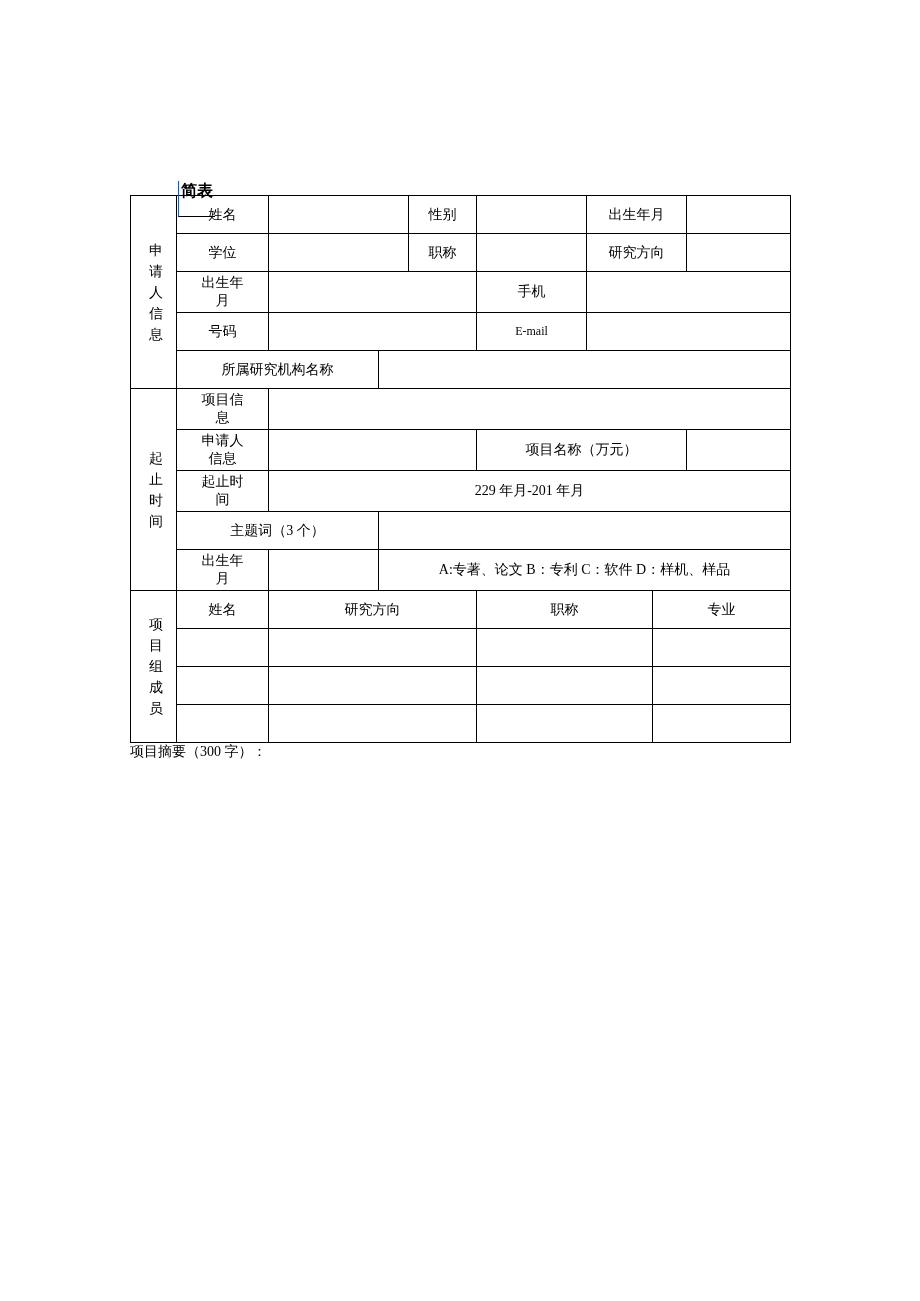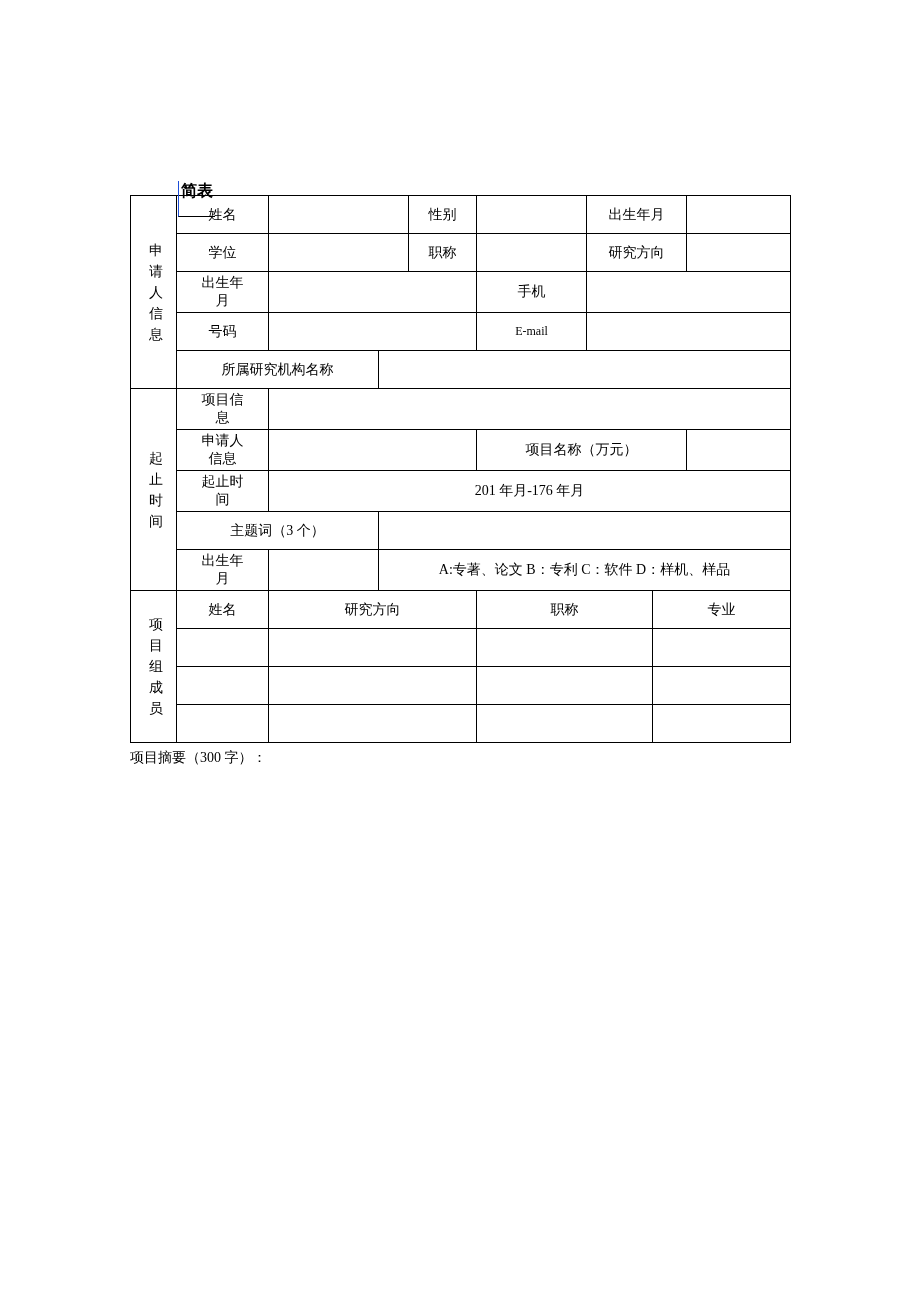--- a/index.html
+++ b/index.html
@@ -47,21 +47,20 @@
       word-break: break-all;
       margin-left: 28px;
     }
     .no-vertical {
       writing-mode: initial;
       text-orientation: initial;
       letter-spacing: normal;
       line-height: 1.5;
     }
     .footer-text {
-      margin-top: 6px;
       font-size: 14px;
       text-align: left;
     }
     .small-text {
       font-size: 12px;
     }
   </style>
 </head>
 <body>
 
@@ -129,21 +128,21 @@
       <td colspan="10"></td>
     </tr>
     <tr>
       <td>申请人信息</td>
       <td colspan="5"></td>
       <td colspan="4">项目名称（万元）</td>
       <td></td>
     </tr>
     <tr>
       <td>起止时间</td>
-      <td colspan="10">201 年月-176 年月</td>
+      <td colspan="10">229 年月-201 年月</td>
     </tr>
     <tr>
       <td colspan="3">主题词（3 个）</td>
       <td colspan="8"></td>
     </tr>
     <tr>
       <td>出生年月</td>
       <td colspan="2"></td>
       <td colspan="8">A:专著、论文 B：专利 C：软件 D：样机、样品</td>
     </tr>

